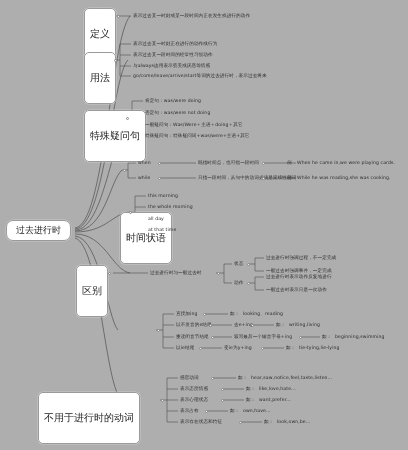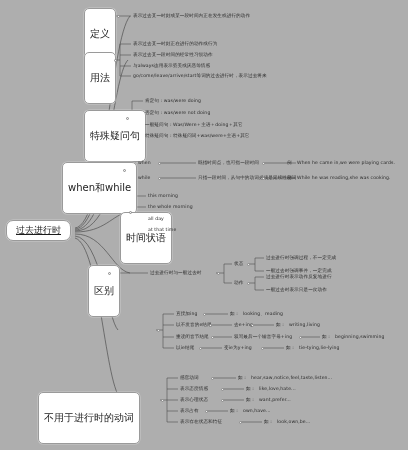--- a/index.html
+++ b/index.html
@@ -143,41 +143,40 @@
       <path d="M167,411 L178,411"></path>
       <path d="M167,422 L178,422"></path>
       <path d="M212,378 L236,378"></path>
       <path d="M222,389 L244,389"></path>
       <path d="M222,400 L244,400"></path>
       <path d="M206,411 L228,411"></path>
       <path d="M240,422 L262,422"></path>
     </g>
   </svg>
 
-  <div class="node root" style="left:6px;top:220px;text-decoration:underline;">过去进行时</div>
+  <div class="node root" style="left:6px;top:220px;">过去进行时</div>
 
   <div class="node lvl2" style="left:84px;top:8px;">定义</div>
   <span class="dot" style="left:117px;top:14.5px;"></span>
   <div class="leaf" style="left:133px;top:13.5px;">表示过去某一时刻或某一段时间内正在发生或进行的动作</div>
 
   <div class="node lvl2" style="left:84px;top:52px;">用法</div>
   <span class="dot" style="left:114px;top:58.5px;"></span>
   <div class="leaf" style="left:133px;top:41.5px;">表示过去某一时刻正在进行的动作或行为</div>
   <div class="leaf" style="left:133px;top:52.5px;">表示过去某一段时间的经常性习惯动作</div>
   <div class="leaf" style="left:133px;top:63.5px;">与always连用表示赞美或厌恶等情感</div>
   <div class="leaf" style="left:133px;top:73.5px;">go/come/leave/arrive/start等词的过去进行时，表示过去将来</div>
 
   <div class="node lvl2" style="left:84px;top:110px;">特殊疑问句</div>
   <span class="dot" style="left:126px;top:116.5px;"></span>
   <div class="leaf" style="left:145px;top:98.5px;">肯定句：was/were doing</div>
   <div class="leaf" style="left:145px;top:110.5px;">否定句：was/were not doing</div>
   <div class="leaf" style="left:145px;top:122.5px;">一般疑问句：Was/Were＋主语＋doing＋其它</div>
   <div class="leaf" style="left:145px;top:133.5px;">特殊疑问句：特殊疑问词+was/were+主语+其它</div>
 
-  <div class="node lvl2" style="left:62px;top:162px;">when和while</div>
   <span class="dot" style="left:123px;top:168.5px;"></span>
 
   <div class="leaf" style="left:138px;top:161px;">when</div>
   <span class="dot" style="left:158px;top:161.5px;"></span>
   <div class="leaf" style="left:198px;top:161px;">既指时间点，也可指一段时间</div>
   <span class="dot" style="left:262px;top:161.5px;"></span>
   <div class="leaf" style="left:287px;top:161px;">例</div>
   <div class="leaf en" style="left:297px;top:161px;">When he came in,we were playing cards.</div>
 
   <div class="leaf" style="left:138px;top:176px;">while</div>
@@ -187,21 +186,21 @@
   <div class="leaf" style="left:287px;top:176px;">例</div>
   <div class="leaf en" style="left:297px;top:176px;">While he was reading,she was cooking.</div>
 
   <div class="node lvl2" style="left:84px;top:212px;margin-left:36px;">时间状语</div>
   <span class="dot" style="left:129px;top:210.5px;"></span>
   <div class="leaf en" style="left:148px;top:194px;">this morning</div>
   <div class="leaf en" style="left:148px;top:205px;">the whole morning</div>
   <div class="leaf en" style="left:148px;top:217px;">all day</div>
   <div class="leaf en" style="left:148px;top:228px;">at that time</div>
 
-  <div class="node lvl2" style="left:88px;top:265px;">区别</div>
+  <div class="node lvl2" style="left:76px;top:265px;">区别</div>
   <span class="dot" style="left:108px;top:271.5px;"></span>
   <div class="leaf" style="left:150px;top:271px;">过去进行时与一般过去时</div>
   <span class="dot" style="left:217px;top:271.5px;"></span>
 
   <div class="leaf" style="left:234px;top:262px;">状态</div>
   <span class="dot" style="left:247px;top:262.5px;"></span>
   <div class="leaf" style="left:266px;top:255.5px;">过去进行时强调过程，不一定完成</div>
   <div class="leaf" style="left:266px;top:268.5px;">一般过去时强调事件，一定完成</div>
 
   <div class="leaf" style="left:234px;top:281px;">动作</div>

